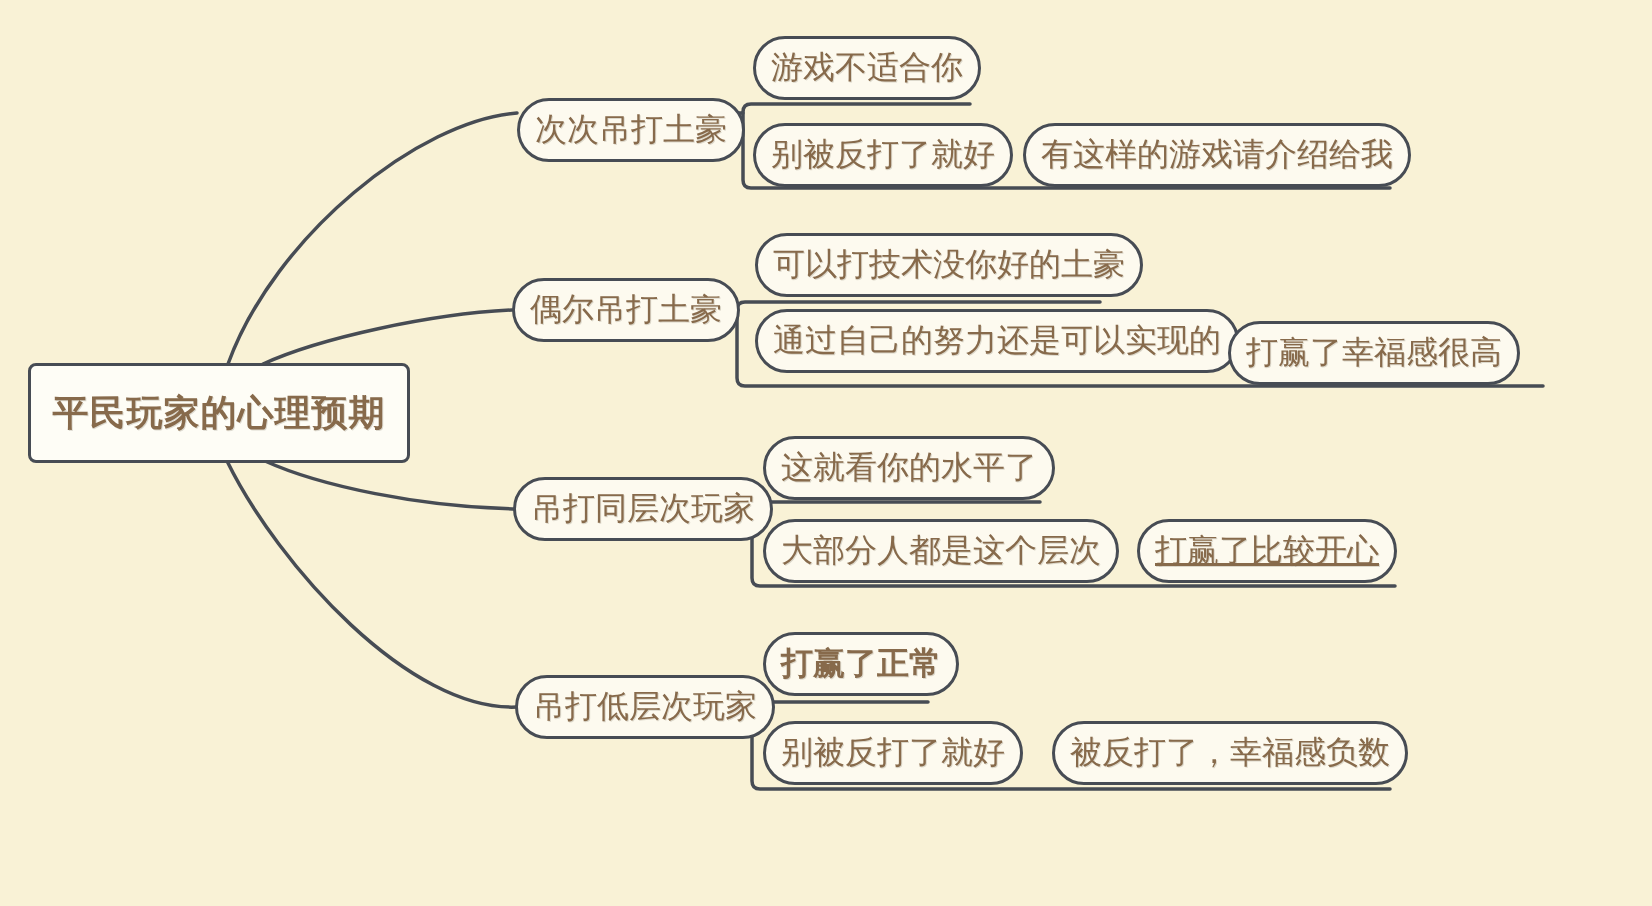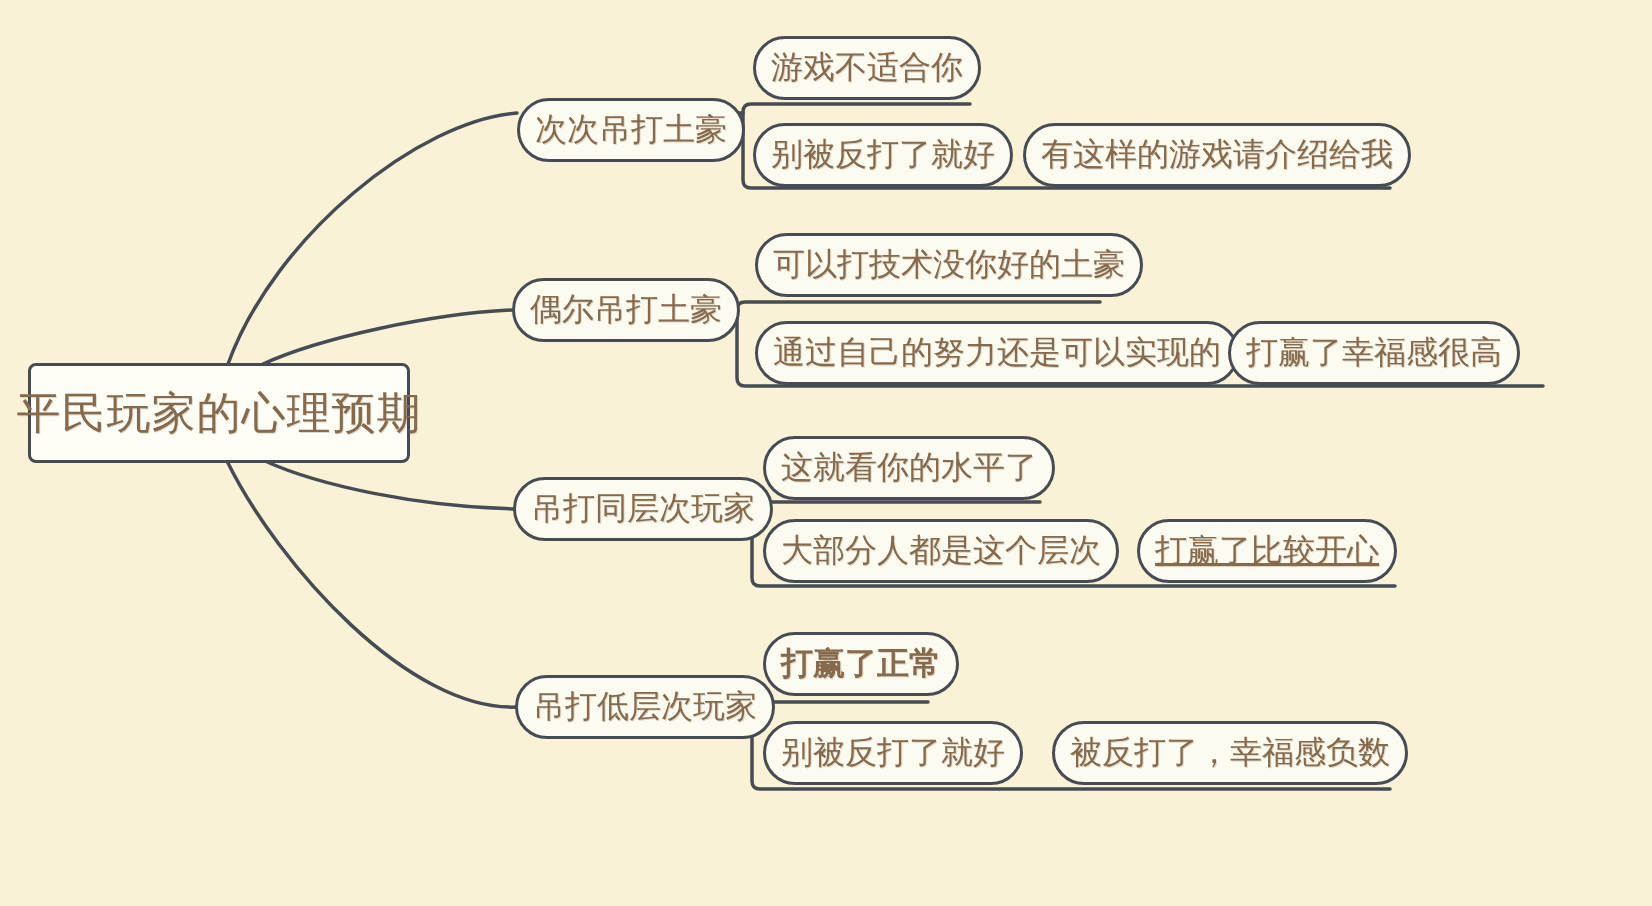--- a/index.html
+++ b/index.html
@@ -37,22 +37,23 @@
     color: #876a4b;
     text-shadow: 1px 1px 0 rgba(70,60,40,0.18);
     cursor: default;
   }
   .root {
     width: 382px;
     height: 100px;
     background: #fefdf6;
     border: 3px solid #474c54;
     border-radius: 8px;
-    font-size: 44px;
+    font-size: 36px;
     letter-spacing: 1px;
+    font-weight: bold;
   }
   .pill {
     height: 64px;
     padding: 0 15px;
     background: #fdfaef;
     border: 3px solid #474c54;
     border-radius: 34px;
     font-size: 32px;
   }
 </style>
@@ -83,21 +84,21 @@
 
   <div class="node root" style="left:28px; top:363px;">平民玩家的心理预期</div>
 
   <div class="node pill" style="left:517px; top:98px;">次次吊打土豪</div>
   <div class="node pill" style="left:753px; top:36px;">游戏不适合你</div>
   <div class="node pill" style="left:753px; top:123px;">别被反打了就好</div>
   <div class="node pill" style="left:1023px; top:123px;">有这样的游戏请介绍给我</div>
 
   <div class="node pill" style="left:755px; top:233px;">可以打技术没你好的土豪</div>
   <div class="node pill" style="left:512px; top:278px;">偶尔吊打土豪</div>
-  <div class="node pill" style="left:755px; top:321px;">通过自己的努力还是可以实现的</div>
+  <div class="node pill" style="left:755px; top:309px;">通过自己的努力还是可以实现的</div>
   <div class="node pill" style="left:1228px; top:321px;">打赢了幸福感很高</div>
 
   <div class="node pill" style="left:763px; top:436px;">这就看你的水平了</div>
   <div class="node pill" style="left:513px; top:477px;">吊打同层次玩家</div>
   <div class="node pill" style="left:763px; top:519px;">大部分人都是这个层次</div>
   <div class="node pill" style="left:1137px; top:519px;text-decoration:underline;">打赢了比较开心</div>
 
   <div class="node pill" style="left:515px; top:675px;">吊打低层次玩家</div>
   <div class="node pill" style="left:763px; top:632px;font-weight:bold;">打赢了正常</div>
   <div class="node pill" style="left:763px; top:721px;">别被反打了就好</div>

